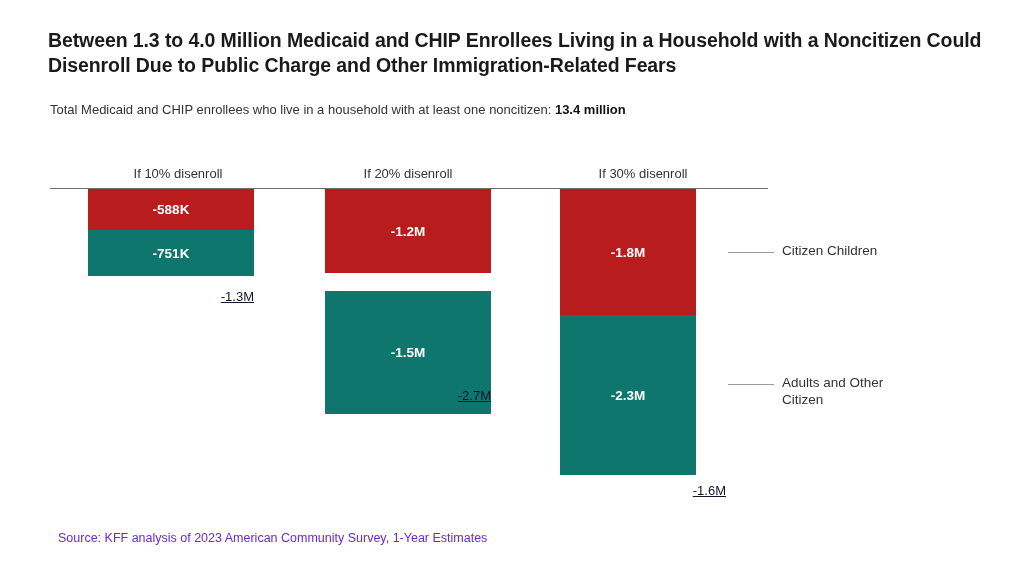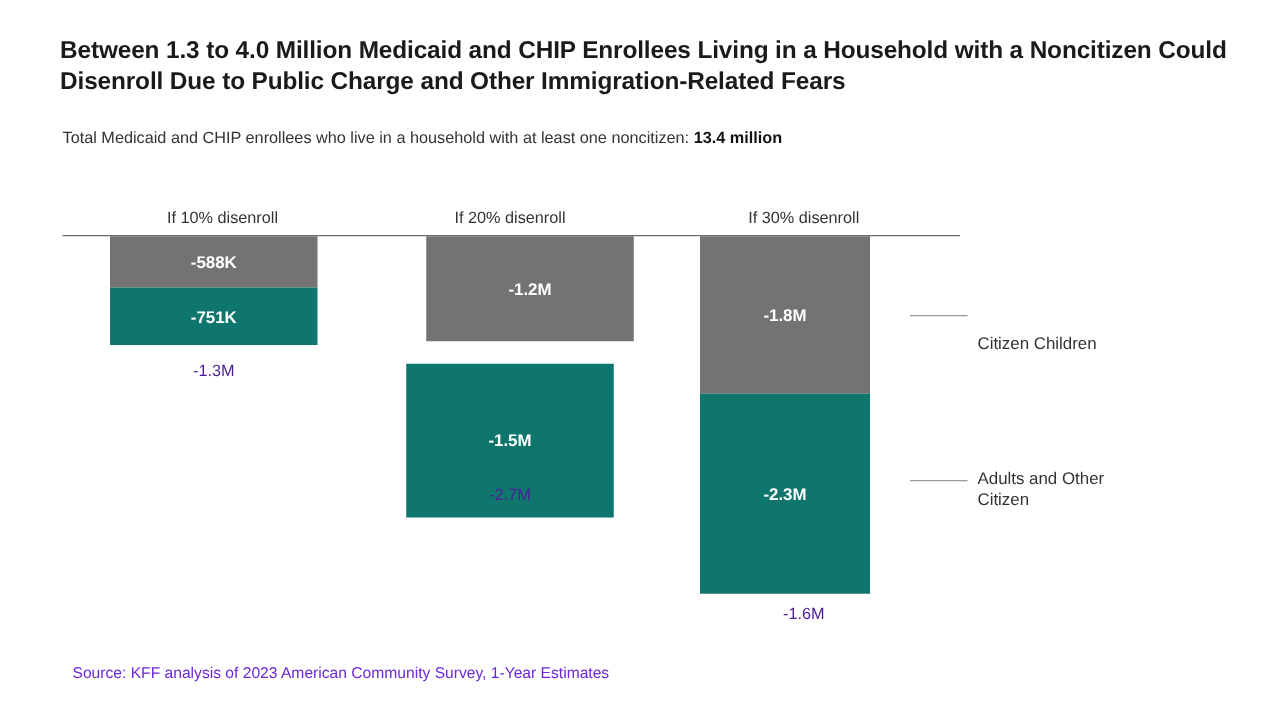--- a/index.html
+++ b/index.html
@@ -84,28 +84,29 @@
     left: 0;
     width: 100%;
     display: flex;
     align-items: center;
     justify-content: center;
     color: #ffffff;
     font-size: 13.5px;
     font-weight: bold;
     box-sizing: border-box;
   }
-  .seg-light { background: #737373; }
+  .seg-light { background: #b91c1c; }
   .seg-dark  { background: #0f766e; }
   .total-label {
     position: absolute;
     font-size: 13px;
-    color: #4c1d95;
-    text-align: center;
+    color: #0f172a;
+    text-align: right;
     white-space: nowrap;
+    text-decoration: underline;
   }
 
   
   .callout-line {
     position: absolute;
     height: 1px;
     background: #9a9a9a;
   }
   .callout-text {
     position: absolute;
@@ -149,21 +150,21 @@
         </div>
       </div>
 
       <div class="total-label" style="left:88px; top:289px; width:166px;">-1.3M</div>
     </div>
 
     <div class="group">
       <div class="grp-label" style="left:325px; top:166px; width:166px;">If 20% disenroll</div>
 
       <div class="bar" style="left:325px; top:189px; width:166px; height:189px;">
-        <div class="seg seg-light" style="top:0px; height:84px;margin-left:16px;">
+        <div class="seg seg-light" style="top:0px; height:84px;">
           <span>-1.2M</span>
         </div>
         <div class="seg seg-dark" style="top:102px; height:123px;">
           <span>-1.5M</span>
         </div>
       </div>
 
       <div class="total-label" style="left:325px; top:388px; width:166px;">-2.7M</div>
     </div>
 
@@ -176,21 +177,21 @@
         </div>
         <div class="seg seg-dark" style="top:126px; height:160px;">
           <span>-2.3M</span>
         </div>
       </div>
 
       <div class="total-label" style="left:560px; top:483px; width:166px;">-1.6M</div>
     </div>
 
     <div class="callout-line" style="left:728px; top:252px; width:46px;"></div>
-    <div class="callout-text" style="left:782px; top:243px; width:200px;margin-top:24px;">Citizen Children</div>
+    <div class="callout-text" style="left:782px; top:243px; width:200px;">Citizen Children</div>
 
     <div class="callout-line" style="left:728px; top:384px; width:46px;"></div>
     <div class="callout-text" style="left:782px; top:375px; width:210px;">Adults and Other
 Citizen</div>
 
   </div>
 
   <div class="source">Source: KFF analysis of 2023 American Community Survey, 1-Year Estimates</div>
 
 </div>

